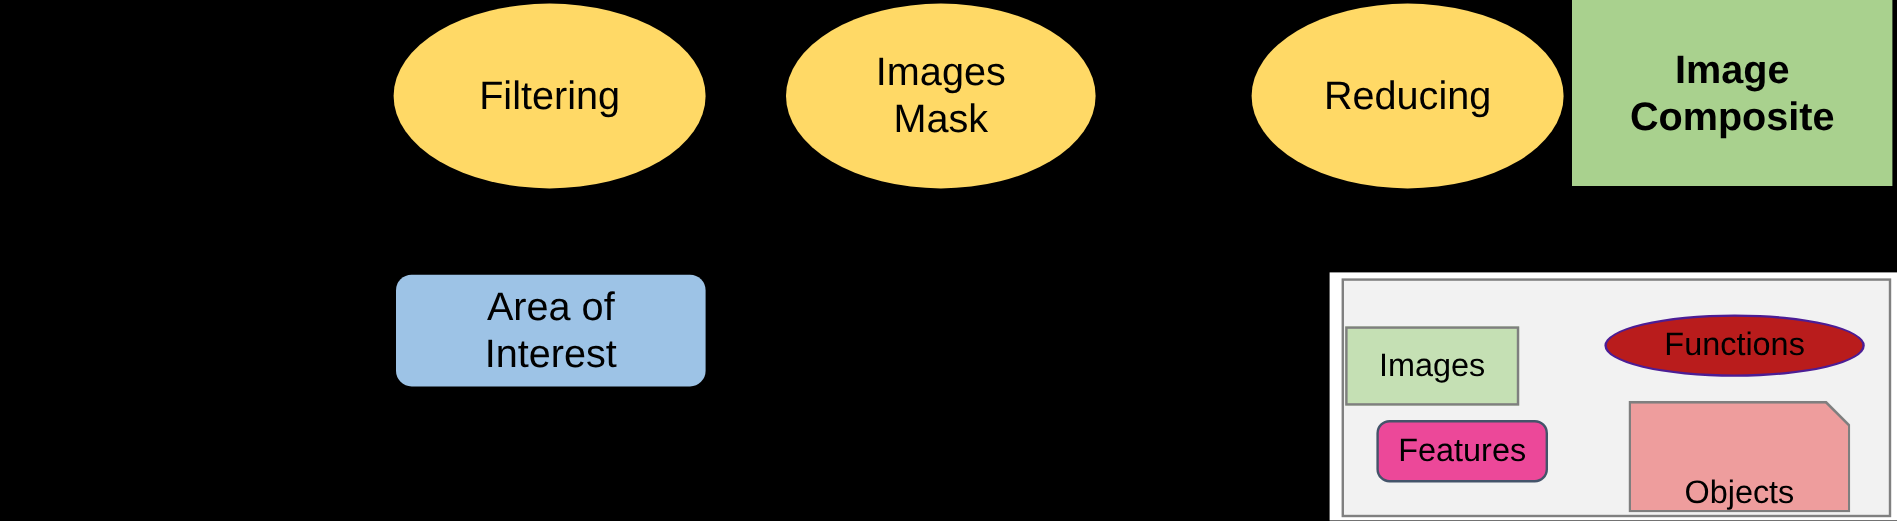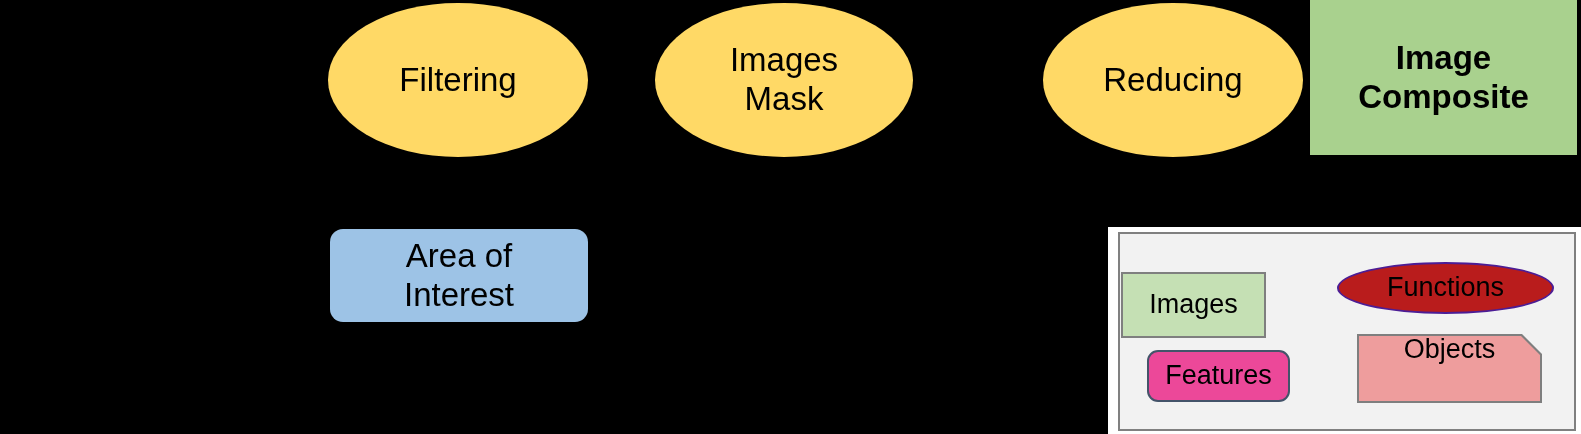--- a/index.html
+++ b/index.html
@@ -122,25 +122,25 @@
   .lg-features {
     left: 27px;  top: 116px;
     width: 143px; height: 52px;
     background: #ec4899;
     border: 2px solid #44546A;
     border-radius: 11px;
   }
   
   .lg-objects {
     left: 237px; top: 100px;
-    width: 185px; height: 69px;
-    position: absolute;
-    box-sizing: border-box;
-    display: flex;
-    align-items: flex-start;
+    width: 185px; height: 93px;
+    position: absolute;
+    box-sizing: border-box;
+    display: flex;
+    align-items: flex-end;
     justify-content: center;
   }
   .lg-objects .obj-shape {
     position: absolute;
     inset: 0;
     background: #7F7F7F;
     clip-path: polygon(0 0, calc(100% - 20px) 0, 100% 20px, 100% 100%, 0 100%);
   }
   .lg-objects .obj-fill {
     position: absolute;

